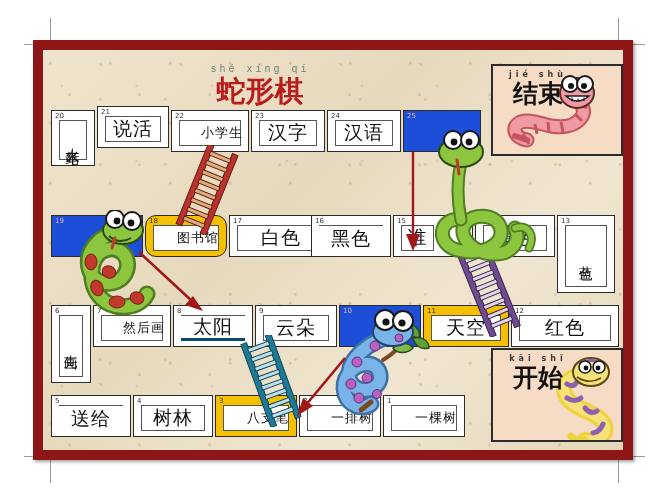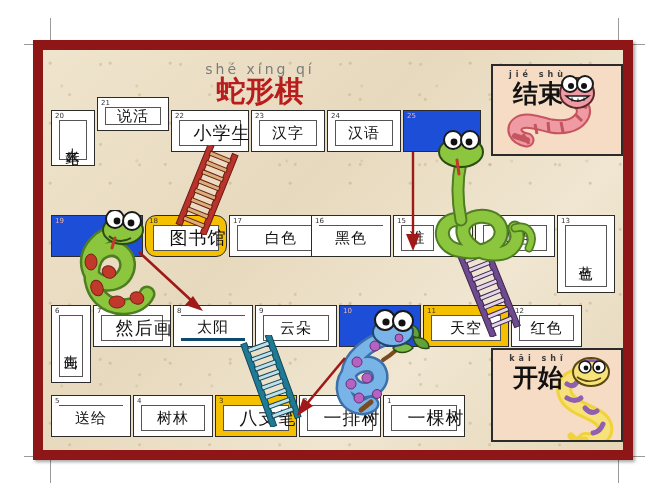--- a/index.html
+++ b/index.html
@@ -37,21 +37,21 @@
        radial-gradient(circle at 72% 18%, rgba(190,165,120,.4) 0 1px, transparent 2px),
        radial-gradient(circle at 88% 76%, rgba(190,165,120,.4) 0 1px, transparent 2px),
        radial-gradient(circle at 55% 90%, rgba(200,175,130,.35) 0 1px, transparent 2px),
        radial-gradient(circle at 25% 48%, rgba(200,175,130,.35) 0 1px, transparent 2px),
        linear-gradient(135deg,#efe4cd 0%,#e7d9bd 40%,#f0e6d1 70%,#e5d6b8 100%);
      background-size:60px 60px,70px 70px,80px 80px,65px 65px,90px 90px,75px 75px,100% 100%;
      opacity:1;pointer-events:none;}
 
   
   #title-block{position:absolute;left:122px;top:14px;width:190px;text-align:center;z-index:6;}
-  #title-pinyin{font-size:14px;color:#7b7b7b;letter-spacing:3px;line-height:11px;}
+  #title-pinyin{font-size:10px;color:#7b7b7b;letter-spacing:3px;line-height:11px;font-family:Liberation Mono, monospace;}
   #title-cn{font-size:29px;color:#b91c1c;font-weight:bold;line-height:32px;
             font-family:"DejaVu Sans","Liberation Sans",sans-serif;}
 
   
   .corner-box{position:absolute;background:#f6dcc4;border:2px solid #2b2b2b;z-index:5;overflow:hidden;}
   #end-box{left:448px;top:14px;width:128px;height:88px;}
   #start-box{left:448px;top:298px;width:128px;height:90px;}
   .corner-label{position:absolute;left:8px;top:4px;text-align:center;width:74px;z-index:3;}
   .corner-pinyin{font-size:8px;color:#3a3a3a;letter-spacing:4px;line-height:10px;font-weight:bold;}
   .corner-cn{font-size:25px;color:#111;font-weight:bold;line-height:28px;}
@@ -59,23 +59,23 @@
   
   .cell{position:absolute;box-sizing:border-box;border:1px solid #2b2b2b;
         background:#ffffff;z-index:3;}
   .cell.red{background:#1d4ed8;text-decoration:underline;}
   .cell.gold{background:#f5c000;}
   .cell .num{position:absolute;left:3px;top:1px;font-size:7px;color:#333;line-height:8px;}
   .cell.red .num{color:#e8b4b4;}
   .cell .word{position:absolute;left:7px;top:9px;right:7px;bottom:5px;
               border:1px solid #555;background:#fff;
               display:flex;align-items:center;justify-content:center;
-              font-size:15px;color:#111;letter-spacing:1px;white-space:nowrap;}
+              font-size:19px;color:#111;letter-spacing:1px;white-space:nowrap;}
   .cell .word.vert{writing-mode:vertical-rl;letter-spacing:2px;font-size:14px;}
-  .cell .word.small{font-size:18px;padding-left:24px;}
+  .cell .word.small{font-size:13px;padding-left:24px;}
   .cell.plain .word{border:none;}
 
   
   .ladder{position:absolute;z-index:7;}
 
   
   .sprite{position:absolute;z-index:8;}
 </style>
 </head>
 <body>
@@ -162,21 +162,21 @@
             <line x1="91" y1="31.5" x2="91" y2="35" stroke="#1a1a1a" stroke-width="1"></line>
             <path d="M34 74 L22 70" stroke="#c4555f" stroke-width="6" stroke-linecap="round" fill="none"></path>
           </g>
         </svg>
       </div>
 
       <div class="cell" style="left:8px;top:60px;width:44px;height:56px;">
         <span class="num">20</span>
         <span class="word vert">火车站</span>
       </div>
-      <div class="cell" style="left:54px;top:47px;width:72px;height:34px;">
+      <div class="cell" style="left:54px;top:56px;width:72px;height:42px;">
         <span class="num">21</span>
         <span class="word">说活</span>
       </div>
       <div class="cell" style="left:128px;top:60px;width:78px;height:42px;">
         <span class="num">22</span>
         <span class="word small">小学生</span>
       </div>
       <div class="cell" style="left:208px;top:60px;width:74px;height:42px;">
         <span class="num">23</span>
         <span class="word">汉字</span>
@@ -233,21 +233,21 @@
         <span class="num">9</span>
         <span class="word">云朵</span>
       </div>
       <div class="cell red" style="left:296px;top:255px;width:82px;height:42px;">
         <span class="num">10</span>
       </div>
       <div class="cell gold" style="left:380px;top:255px;width:86px;height:42px;">
         <span class="num">11</span>
         <span class="word">天空</span>
       </div>
-      <div class="cell" style="left:468px;top:255px;width:71px;height:42px;">
+      <div class="cell" style="left:468px;top:255px;width:108px;height:42px;">
         <span class="num">12</span>
         <span class="word">红色</span>
       </div>
 
       <div class="cell plain" style="left:8px;top:345px;width:80px;height:42px;">
         <span class="num">5</span>
         <span class="word" style="border-top:1px solid #555;border-left:none;border-right:none;border-bottom:none;">送给</span>
       </div>
       <div class="cell" style="left:90px;top:345px;width:80px;height:42px;">
         <span class="num">4</span>

